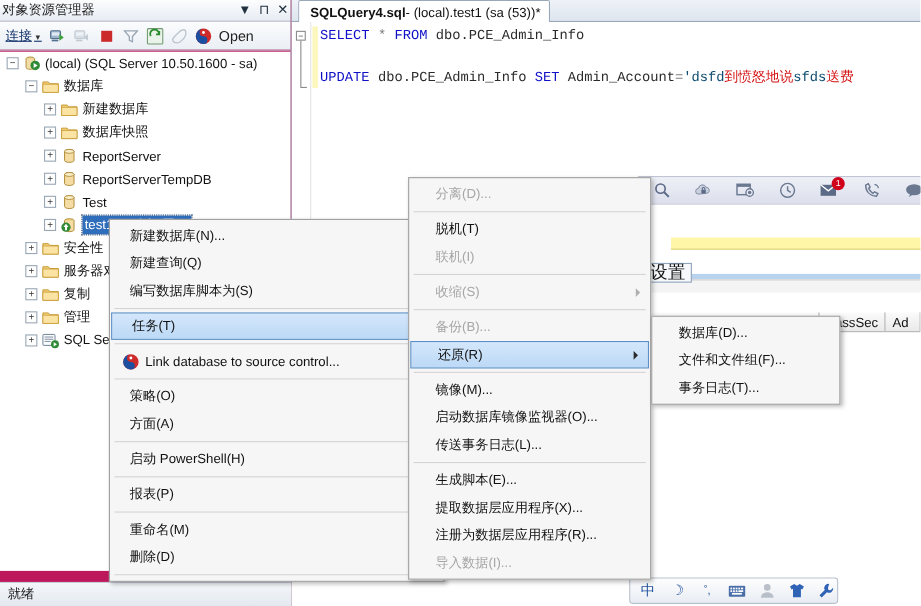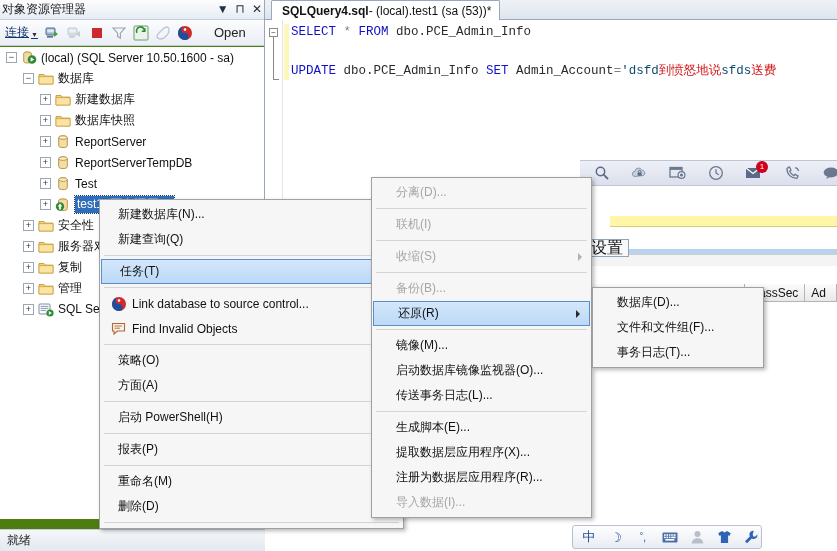--- a/index.html
+++ b/index.html
@@ -9,42 +9,42 @@
     overflow: hidden;
     font-family: "Liberation Sans", "DejaVu Sans", sans-serif;
     font-size: 12px;
     background: #ffffff;
   }
   #root { position: relative; width: 837px; height: 551px; overflow: hidden; background:#fff; }
 
   
   .oe-panel {
     position: absolute; left: 0; top: 0; width: 265px; height: 551px;
-    background: #4d7c0f;
+    background: #be185d;
     border-right: 1px solid #9aa7b8;
   }
   .oe-titlebar {
     position: relative; height: 20px; background: linear-gradient(#fdfdfe,#e6ecf3);
     border-bottom: 1px solid #c4cdd8;
     display: flex; align-items: center;
   }
   .oe-title { font-size: 12px; color: #1a1a1a; padding-left: 2px; letter-spacing: 0px; }
   .oe-tb-buttons { position: absolute; right: 2px; top: 1px; display: flex; gap: 7px; align-items: center; }
   .oe-tb-buttons span { font-size: 12px; color: #20303f; line-height: 16px; cursor: pointer; }
 
   .oe-toolbar {
     height: 26px; border-bottom: 1px solid #c4cdd8;
     background: linear-gradient(#fbfcfd,#eaeff5);
     display: flex; align-items: center; padding: 0 3px; gap: 4px;
   }
   .connect-btn { font-size: 12px; color: #12336b; display:flex; align-items:center; gap:2px; cursor: pointer; padding: 1px 2px; text-decoration: underline;}
   .connect-btn .caret { font-size: 7px; color:#333; position:relative; top:2px;}
   .tb-ico { width: 18px; height: 18px; display:flex; align-items:center; justify-content:center; cursor:pointer;}
   .tb-ico svg { display:block; }
-  .open-label { font-size: 13px; color:#222; margin-left: 16px; }
+  .open-label { font-size: 13px; color:#222; margin-left: 1px; }
 
   .oe-tree { position: absolute; left:0; top: 47px; right: 0; bottom: 32px; background:#fff; overflow: hidden; }
   .tnode { height: 21px; display: flex; align-items: center; white-space: nowrap; font-size:12px; color:#111; }
   .expander { width: 11px; height: 11px; border: 1px solid #9aa7b4; background:#fff;
               display:inline-flex; align-items:center; justify-content:center; font-size:9px; line-height:9px; color:#333;
               margin-right: 4px; cursor:pointer; flex:0 0 auto;}
   .tnode-ico { width: 16px; height: 16px; margin-right: 4px; flex:0 0 auto; display:flex; align-items:center; justify-content:center;}
   .tnode.sel .tnode-label { background: #2f6ebb; color:#fff; outline: 1px dotted #1b3f6b; padding: 0 2px; }
 
   .oe-status {
@@ -110,21 +110,21 @@
 
   .ime-bar { position:absolute; left:307px; bottom:2px; height:24px; width:190px;
      background: linear-gradient(#fefefe,#e8ecf3); border:1px solid #b7c0cd; border-radius:3px;
      display:flex; align-items:center; gap:11px; padding-left:8px; }
   .ime-ico { width:16px; height:16px; display:flex; align-items:center; justify-content:center; color:#1f4e9c; font-size:13px; }
 
   
   .menu { position:absolute; background:#f6f6f6; border:1px solid #a0a0a0; box-shadow: 2px 2px 4px rgba(0,0,0,.28);
           padding: 2px 0; font-size:12px; z-index: 50; }
   .menu.m1 { left:99px; top:199px; width:305px; }
-  .menu.m2 { left:371px; top:161px; width:221px;margin-top:16px; }
+  .menu.m2 { left:371px; top:161px; width:221px; }
   .menu.m3 { left:592px; top:287px; width:172px; }
   .mi { height:25px; display:flex; align-items:center; padding-left:8px; position:relative; color:#111; cursor:default; }
   .mi .micon { width:22px; height:20px; margin-right:2px; display:flex; align-items:center; justify-content:center; flex:0 0 auto;}
   .mi .mlabel { padding-left:10px; }
   .mi.hasicon .mlabel { padding-left:0px; }
   .mi.disabled { color:#a6a6a6; }
   .mi .arrow { position:absolute; right:9px; top:50%; margin-top:-4px; width:0; height:0;
                border-left:4px solid #2a2a2a; border-top:4px solid transparent; border-bottom:4px solid transparent; }
   .mi.disabled .arrow { border-left-color:#b0b0b0; }
   .mi.hl { background: linear-gradient(#d4e7fb,#bcd9f6); border:1px solid #5a8fc7; height:25px; margin: 0 1px; }
@@ -483,48 +483,40 @@
     </div>
   </div>
 
   <div class="menu m1">
       <div class="mi">
         <span class="mlabel">新建数据库(N)...</span>
       </div>
       <div class="mi">
         <span class="mlabel">新建查询(Q)</span>
       </div>
+      <div class="mi">
+        <span class="mlabel">编写数据库脚本为(S)</span>
+        <span class="arrow"></span>
+      </div>
       <div class="msep"></div>
       <div class="mi hl">
         <span class="mlabel">任务(T)</span>
         <span class="arrow"></span>
       </div>
       <div class="msep"></div>
       <div class="mi hasicon">
         <span class="micon">
           <svg width="16" height="16" viewBox="0 0 16 16">
             <circle cx="8" cy="8" r="7" fill="#cf2b2b"></circle>
             <path d="M8 1a7 7 0 000 14 3.5 3.5 0 000-7 3.5 3.5 0 010-7z" fill="#1c4fa0"></path>
             <circle cx="8" cy="4.5" r="1.3" fill="#fff"></circle>
           </svg>
         </span>
         <span class="mlabel">Link database to source control...</span>
       </div>
-      <div class="mi hasicon">
-        <span class="micon">
-          <svg width="16" height="16" viewBox="0 0 16 16">
-            <path d="M1.5 2.5h12v7.5H6.5L3 13V10H1.5z" fill="#f7f2e2" stroke="#b06a3a" stroke-width="1.1"></path>
-            <g stroke="#b06a3a" stroke-width=".9">
-              <line x1="3.5" y1="5" x2="11" y2="5"></line>
-              <line x1="3.5" y1="7.2" x2="9" y2="7.2"></line>
-            </g>
-          </svg>
-        </span>
-        <span class="mlabel">Find Invalid Objects</span>
-      </div>
       <div class="msep"></div>
       <div class="mi">
         <span class="mlabel">策略(O)</span>
         <span class="arrow"></span>
       </div>
       <div class="mi">
         <span class="mlabel">方面(A)</span>
       </div>
       <div class="msep"></div>
       <div class="mi">
@@ -542,20 +534,23 @@
       <div class="mi">
         <span class="mlabel">删除(D)</span>
       </div>
       <div class="msep"></div>
     </div>
   <div class="menu m2">
       <div class="mi disabled">
         <span class="mlabel">分离(D)...</span>
       </div>
       <div class="msep"></div>
+      <div class="mi">
+        <span class="mlabel">脱机(T)</span>
+      </div>
       <div class="mi disabled">
         <span class="mlabel">联机(I)</span>
       </div>
       <div class="msep"></div>
       <div class="mi disabled">
         <span class="mlabel">收缩(S)</span>
         <span class="arrow"></span>
       </div>
       <div class="msep"></div>
       <div class="mi disabled">

